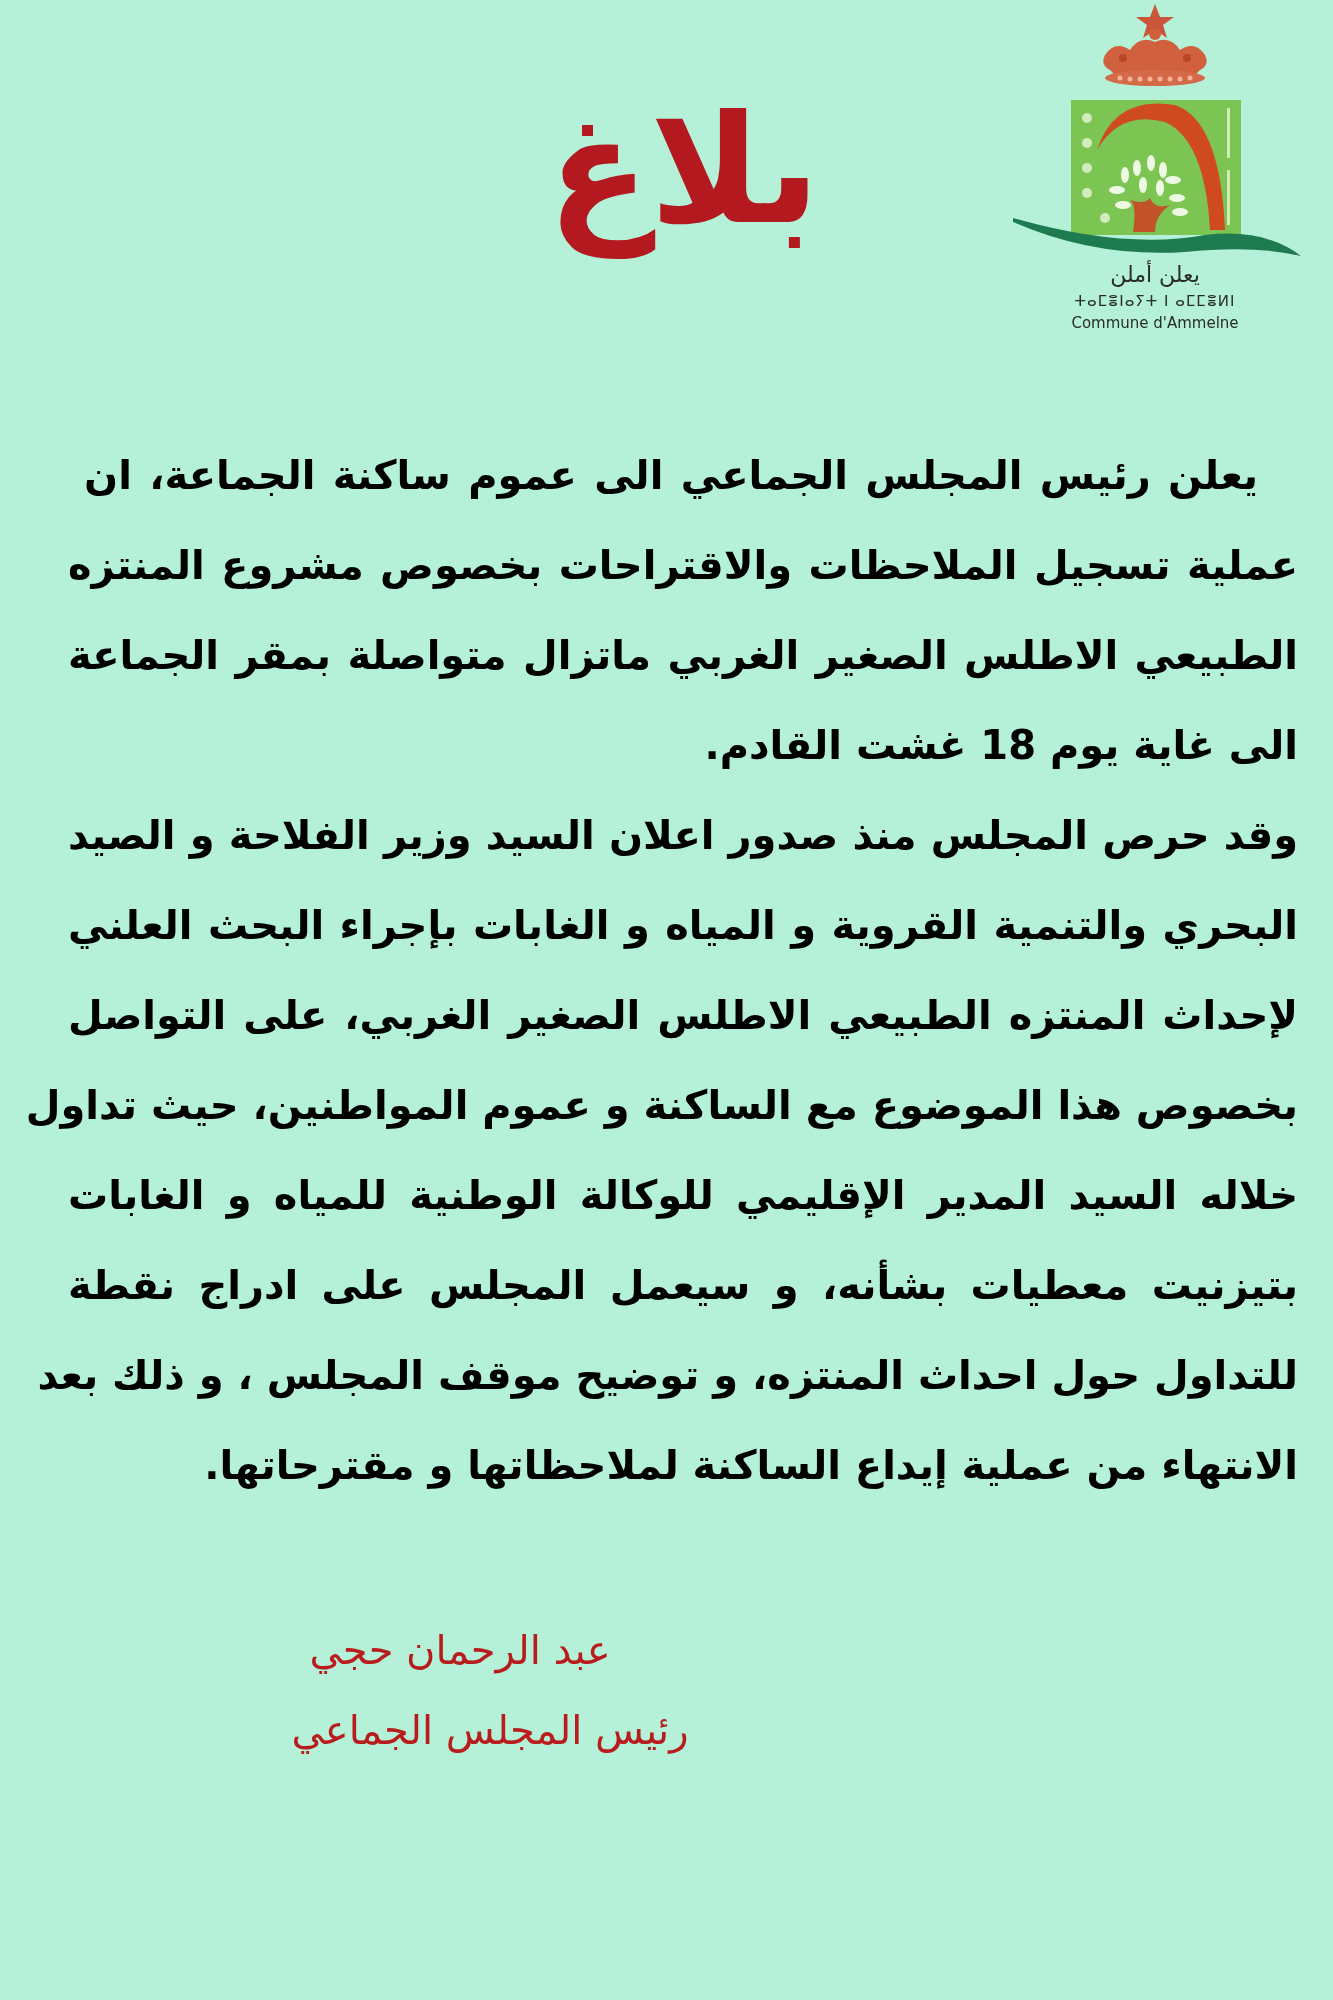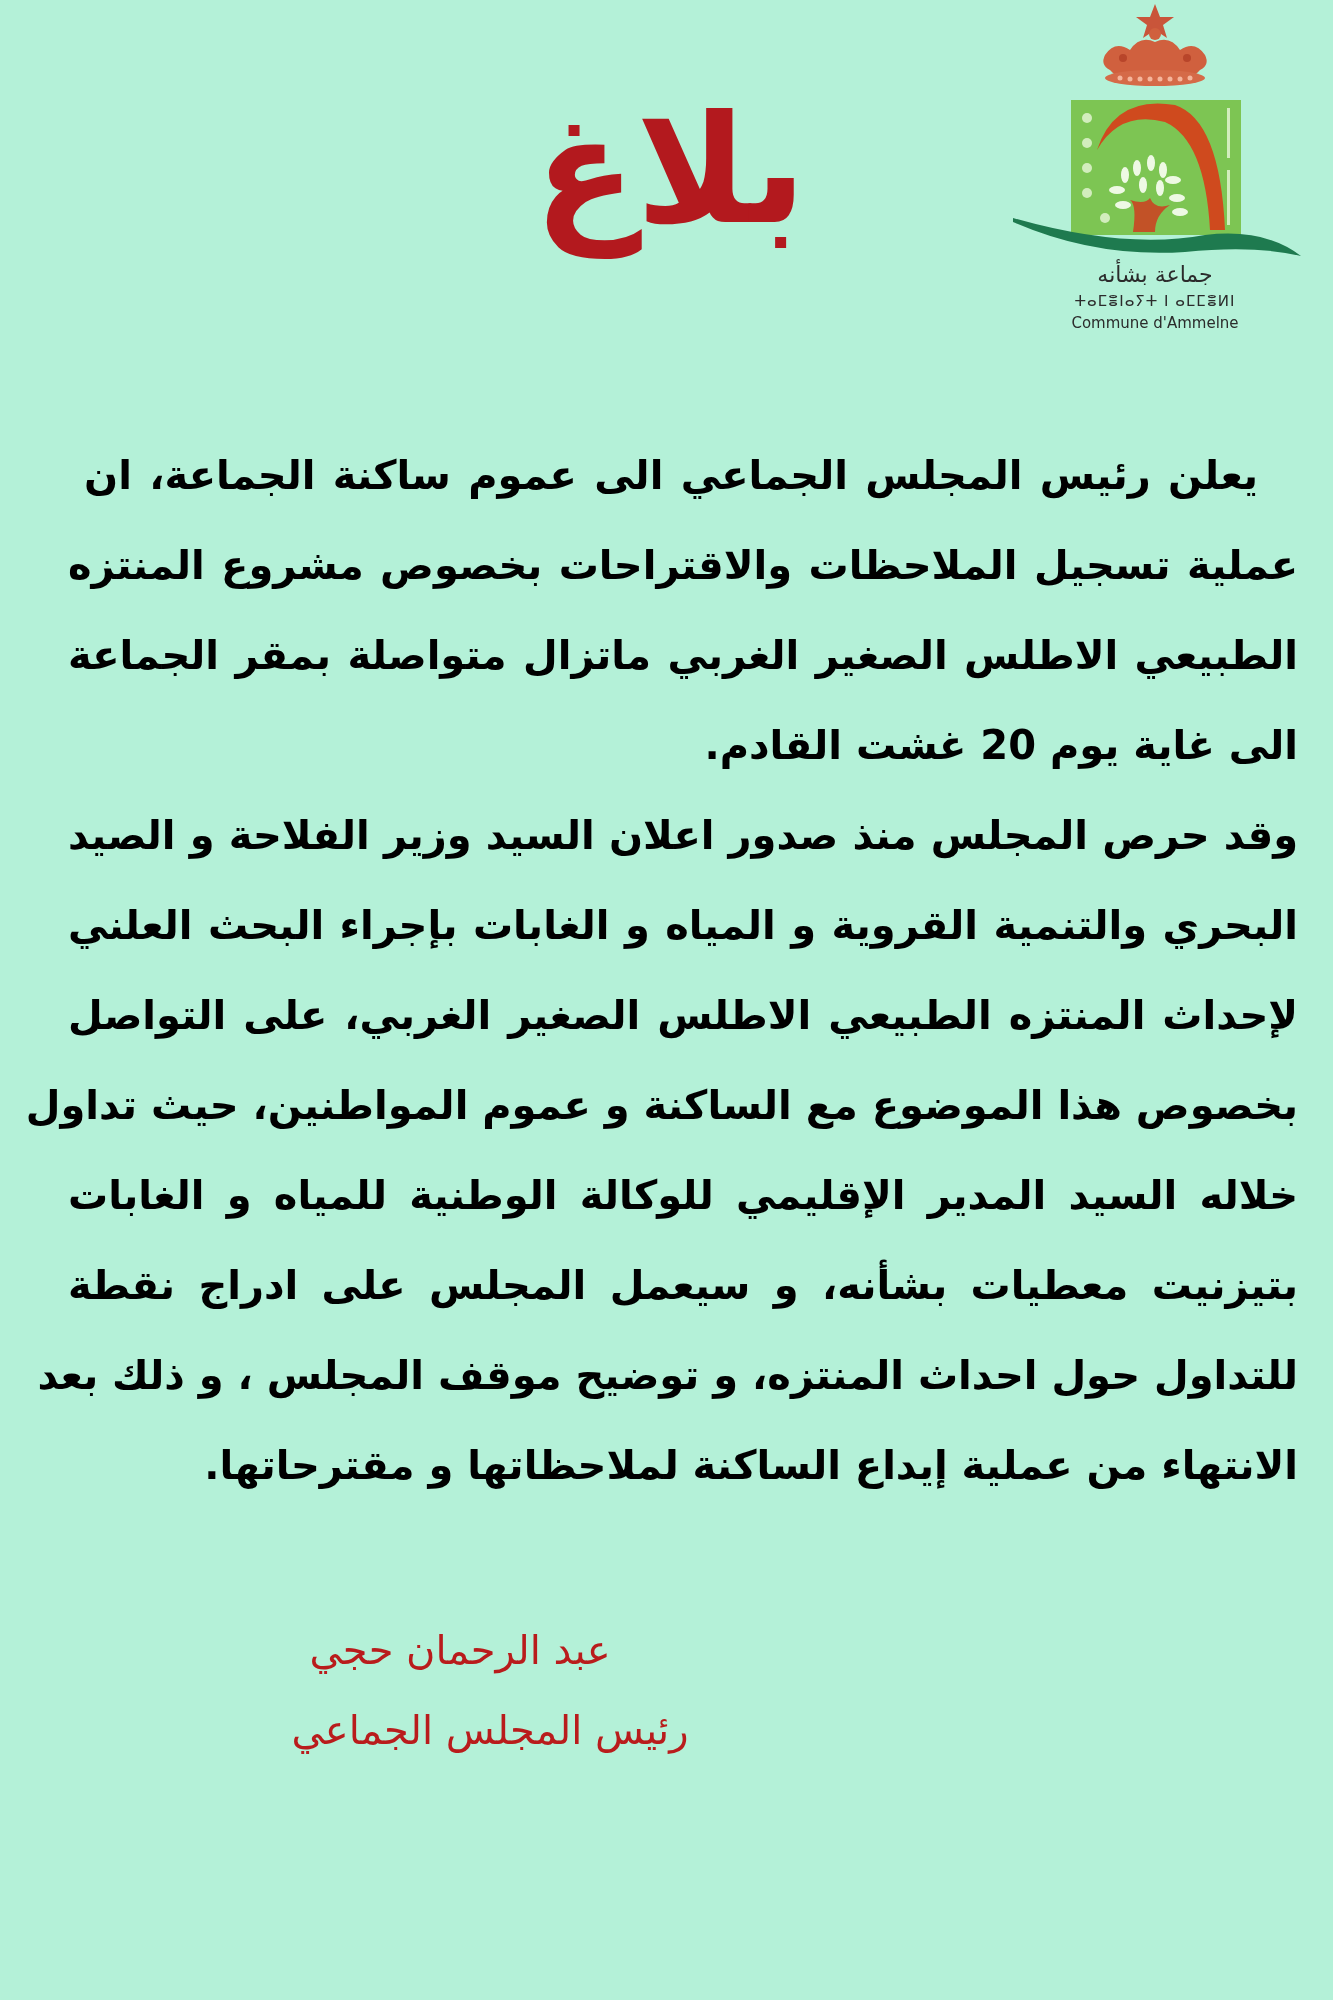--- a/index.html
+++ b/index.html
@@ -13,21 +13,20 @@
       position: relative;
       overflow: hidden;
       font-family: "DejaVu Sans", sans-serif;
     }
     .title {
       position: absolute;
       left: 520px;
       top: 60px;
       width: 300px;
       height: 220px;
-      text-align: center;
       color: #b3191e;
       font-family: "DejaVu Sans", sans-serif;
       font-weight: bold;
       font-size: 150px;
       line-height: 220px;
       direction: rtl;
     }
     .logo {
       position: absolute;
       left: 1005px;
@@ -163,30 +162,30 @@
         <ellipse cx="112" cy="190" rx="8" ry="4"></ellipse>
       <ellipse cx="138" cy="185" rx="4" ry="8"></ellipse>
         <ellipse cx="155" cy="188" rx="4" ry="8"></ellipse>
       <ellipse cx="172" cy="198" rx="8" ry="4"></ellipse>
         <ellipse cx="118" cy="205" rx="8" ry="4"></ellipse>
       <ellipse cx="175" cy="212" rx="8" ry="4"></ellipse>
     </g>
 
     <path d="M8,218 Q120,250 200,235 Q260,228 296,256 Q250,245 180,252 Q90,258 8,222 Z" fill="#1e7a4f"></path>
   </svg>
-  <div class="logo-caption logo-ar">جماعة بشأنه</div>
+  <div class="logo-caption logo-ar">يعلن أملن</div>
   <div class="logo-caption logo-tif">ⵜⴰⵎⴻⵏⴰⵢⵜ ⵏ ⴰⵎⵎⴻⵍⵏ</div>
   <div class="logo-caption logo-fr">Commune d'Ammelne</div>
 </div>
 
 <div class="body-text">
   <span class="line indent">يعلن رئيس المجلس الجماعي الى عموم ساكنة الجماعة، ان</span>
   <span class="line">عملية تسجيل الملاحظات والاقتراحات بخصوص مشروع المنتزه</span>
   <span class="line">الطبيعي الاطلس الصغير  الغربي ماتزال متواصلة بمقر الجماعة</span>
-  <span class="line last">الى غاية يوم 20 غشت القادم.</span>
+  <span class="line last">الى غاية يوم 18 غشت القادم.</span>
   <span class="line">وقد حرص المجلس منذ صدور اعلان السيد وزير الفلاحة و الصيد</span>
   <span class="line">البحري والتنمية القروية و المياه و الغابات بإجراء البحث العلني</span>
   <span class="line">لإحداث المنتزه الطبيعي الاطلس الصغير الغربي، على التواصل</span>
   <span class="line">بخصوص هذا الموضوع مع الساكنة و عموم المواطنين، حيث تداول</span>
   <span class="line">خلاله السيد المدير الإقليمي للوكالة الوطنية للمياه و الغابات</span>
   <span class="line">بتيزنيت معطيات بشأنه، و سيعمل المجلس على ادراج نقطة</span>
   <span class="line">للتداول حول احداث المنتزه، و توضيح موقف المجلس ، و ذلك بعد</span>
   <span class="line last">الانتهاء من عملية إيداع الساكنة لملاحظاتها و مقترحاتها.</span>
 </div>
 

